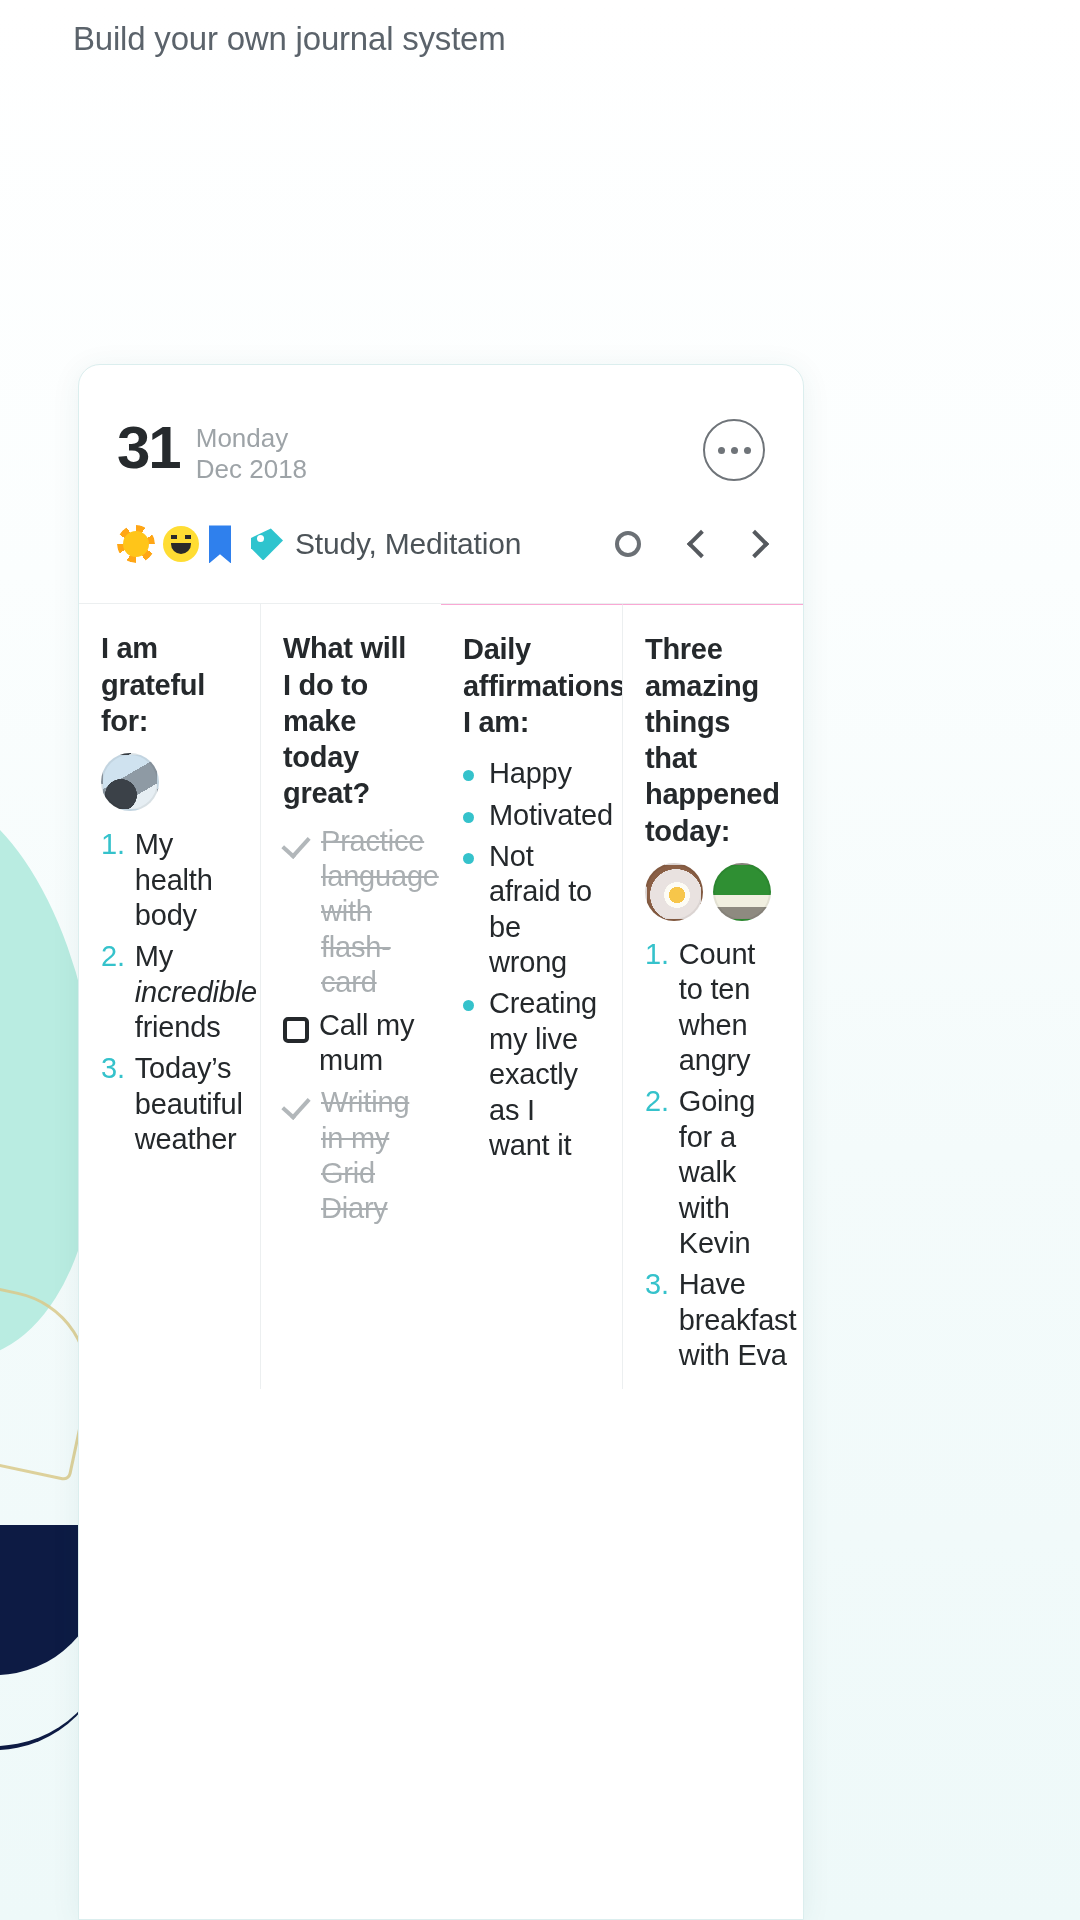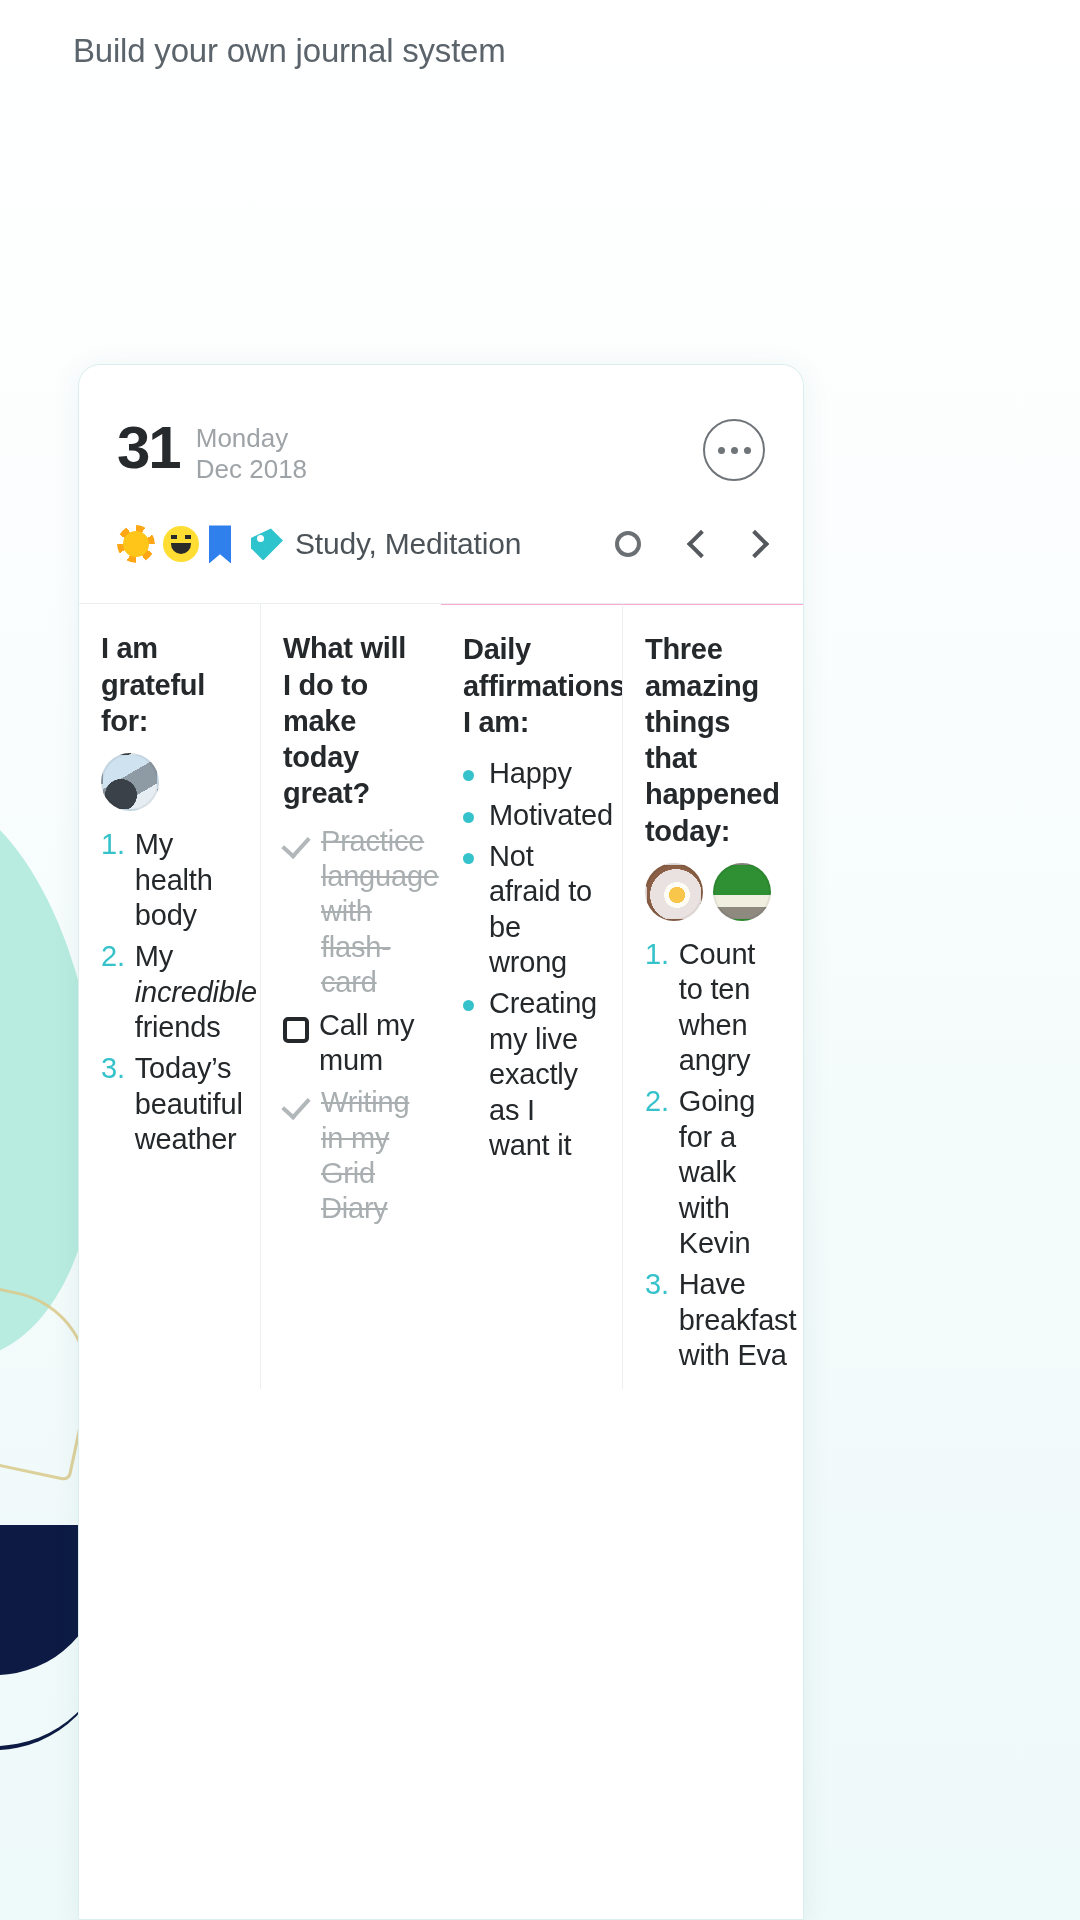--- a/index.html
+++ b/index.html
@@ -64,21 +64,21 @@
   }
   .page-title {
     font-size: 59px;
     font-weight: bold;
     color: #0d1b52;
     letter-spacing: -0.5px;
     line-height: 1;
   }
   .page-subtitle {
     padding-left: 73px;
-    margin-top: 32px;
+    margin-top: 20px;
     font-size: 33px;
     color: #5b636b;
     letter-spacing: -0.2px;
   }
 
   
   .phone-card {
     position: absolute;
     left: 78px; top: 364px;
     width: 726px; height: 1556px;

